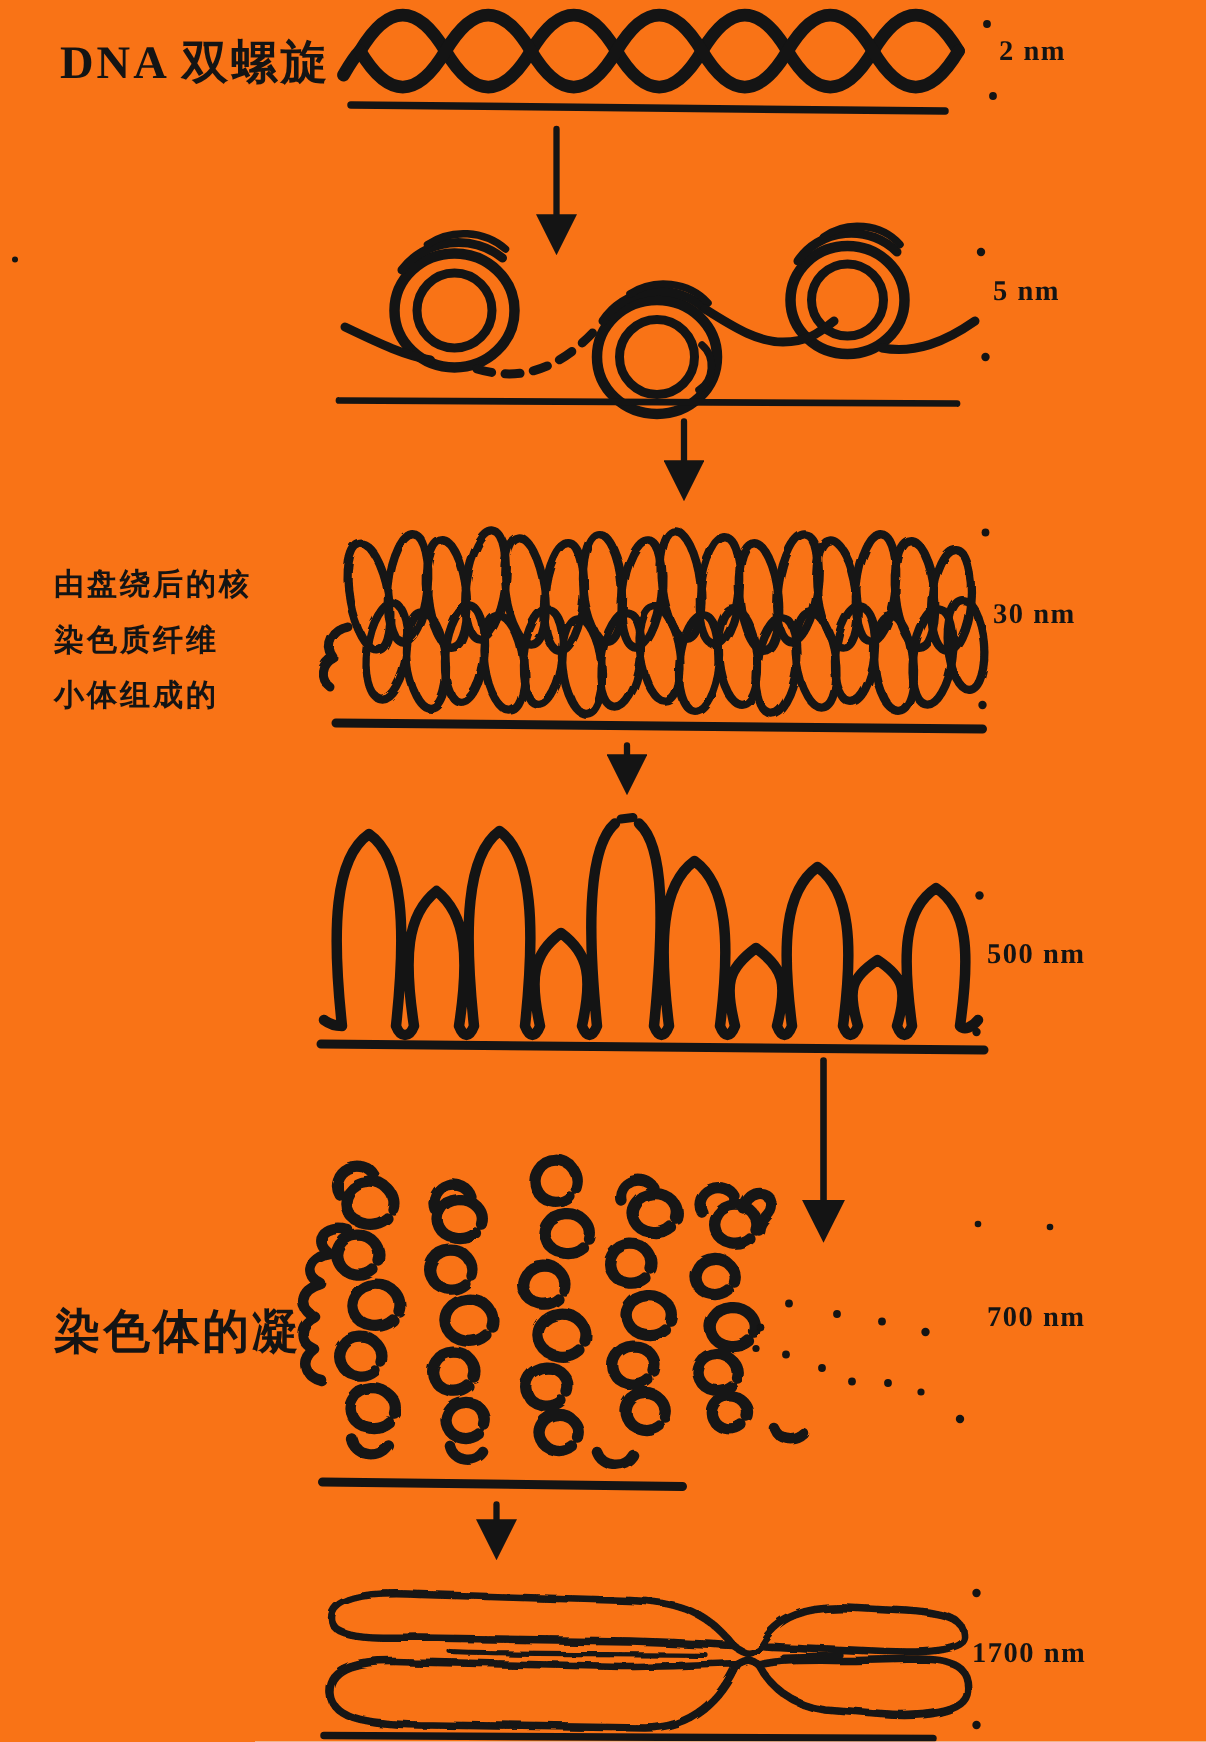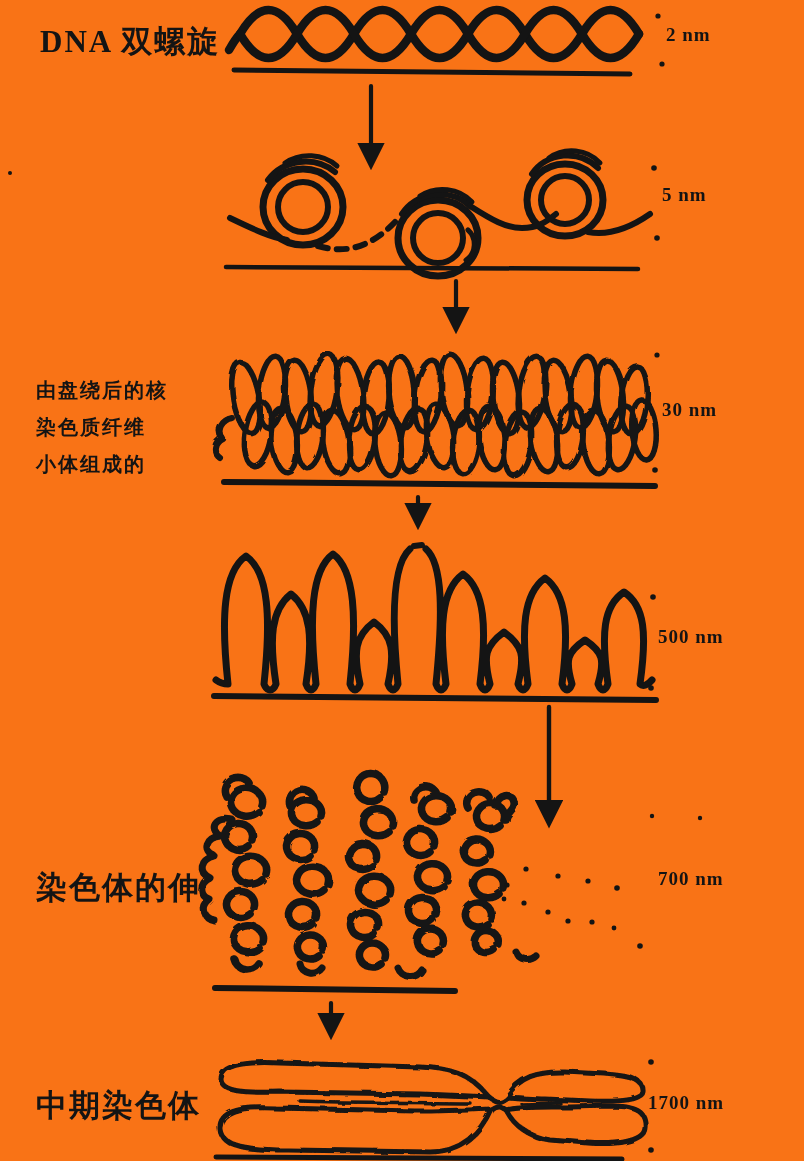--- a/index.html
+++ b/index.html
@@ -222,22 +222,19 @@
     <div>染色质纤维</div>
     <div>小体组成的</div>
   </div>
   <div class="size" style="left:662px;top:399px">30 nm</div>
 
   <div class="label" style="left:44px;top:588px">
   </div>
   <div class="size" style="left:658px;top:626px">500 nm</div>
 
   <div class="label" style="left:36px;top:868px">
-    <div>染色体的伸</div>
+    <div>染色体的凝</div>
   </div>
   <div class="size" style="left:658px;top:868px">700 nm</div>
 
-  <div class="label" style="left:36px;top:1086px">
-    <div>中期染色体</div>
-  </div>
   <div class="size" style="left:648px;top:1092px">1700 nm</div>
 
 </div>
 
 </body></html>

